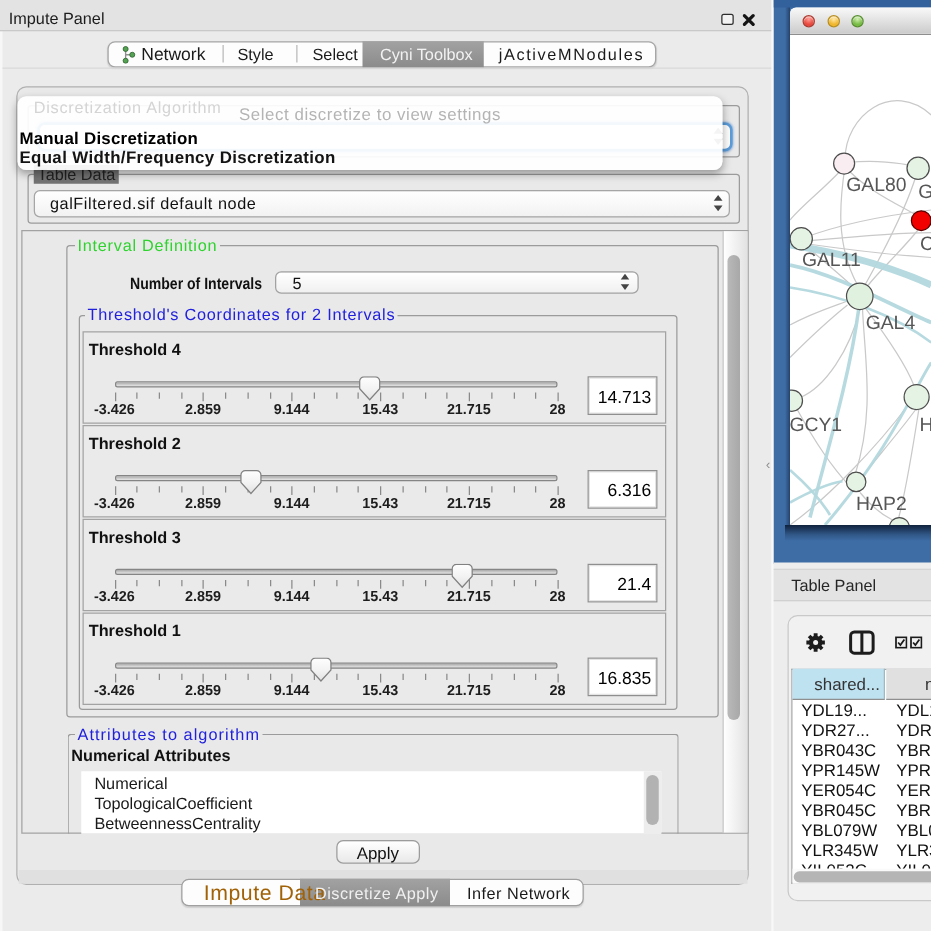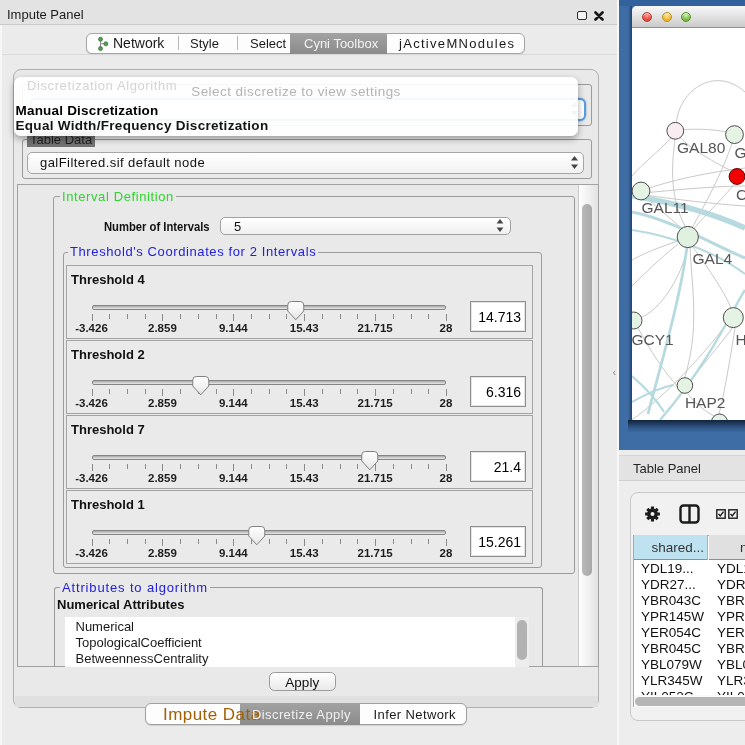--- a/index.html
+++ b/index.html
@@ -140,21 +140,21 @@
         <stop offset="0" stop-color="#fefefe"></stop>
         <stop offset="0.55" stop-color="#f2f2f2"></stop>
         <stop offset="1" stop-color="#e2e2e2"></stop>
       </linearGradient>
     </defs>
 <path d="M4.25 0.5 H13.25 A3.5 3.5 0 0 1 16.75 4 V10 L8.75 18.8 L0.75 10 V4 A3.5 3.5 0 0 1 4.25 0.5 Z" fill="url(#thg1)" stroke="#818181" stroke-width="1"></path>
   </svg>
 <div style="position:absolute;left:470px;top:375.5px;width:56px;height:31.5px;background:#fff;border:1px solid #8f8f8f;box-shadow:inset 0 0 0 1px #e4e4e4;"></div>
 <div style="position:absolute;left:470px;top:384.5px;width:51px;text-align:right;font-size:14px;color:#000;line-height:14px;">6.316</div>
 <div style="position:absolute;left:66px;top:414.5px;width:466.5px;height:74px;border:1px solid #a3a3a3;background:#eaeaea;"></div>
-<div style="position:absolute;left:71px;top:422.5px;font-size:13px;font-weight:700;color:#111;line-height:13px;white-space:nowrap;">Threshold 7</div>
+<div style="position:absolute;left:71px;top:422.5px;font-size:13px;font-weight:700;color:#111;line-height:13px;white-space:nowrap;">Threshold 3</div>
 <div style="position:absolute;left:91.5px;top:454.5px;width:354.5px;height:5px;background:linear-gradient(#a9a9a9,#e8e8e8);border:1px solid #858585;border-radius:2px;"></div>
 <div style="position:absolute;left:91.50px;top:464.0px;width:1px;height:6.5px;background:#8a8a8a;"></div>
 <div style="position:absolute;left:109.22px;top:464.0px;width:1px;height:4.5px;background:#8a8a8a;"></div>
 <div style="position:absolute;left:126.95px;top:464.0px;width:1px;height:4.5px;background:#8a8a8a;"></div>
 <div style="position:absolute;left:144.68px;top:464.0px;width:1px;height:4.5px;background:#8a8a8a;"></div>
 <div style="position:absolute;left:162.40px;top:464.0px;width:1px;height:6.5px;background:#8a8a8a;"></div>
 <div style="position:absolute;left:180.12px;top:464.0px;width:1px;height:4.5px;background:#8a8a8a;"></div>
 <div style="position:absolute;left:197.85px;top:464.0px;width:1px;height:4.5px;background:#8a8a8a;"></div>
 <div style="position:absolute;left:215.57px;top:464.0px;width:1px;height:4.5px;background:#8a8a8a;"></div>
 <div style="position:absolute;left:233.30px;top:464.0px;width:1px;height:6.5px;background:#8a8a8a;"></div>
@@ -222,21 +222,21 @@
 <defs>
       <linearGradient id="thg3" x1="0" y1="0" x2="0" y2="1">
         <stop offset="0" stop-color="#fefefe"></stop>
         <stop offset="0.55" stop-color="#f2f2f2"></stop>
         <stop offset="1" stop-color="#e2e2e2"></stop>
       </linearGradient>
     </defs>
 <path d="M4.25 0.5 H13.25 A3.5 3.5 0 0 1 16.75 4 V10 L8.75 18.8 L0.75 10 V4 A3.5 3.5 0 0 1 4.25 0.5 Z" fill="url(#thg3)" stroke="#818181" stroke-width="1"></path>
   </svg>
 <div style="position:absolute;left:470px;top:525.5px;width:56px;height:31.5px;background:#fff;border:1px solid #8f8f8f;box-shadow:inset 0 0 0 1px #e4e4e4;"></div>
-<div style="position:absolute;left:470px;top:534.5px;width:51px;text-align:right;font-size:14px;color:#000;line-height:14px;">15.261</div>
+<div style="position:absolute;left:470px;top:534.5px;width:51px;text-align:right;font-size:14px;color:#000;line-height:14px;">16.835</div>
 <div style="position:absolute;left:54px;top:587px;width:489px;height:79.5px;border:1px solid #9b9b9b;border-top-left-radius:3px;border-top-right-radius:3px;border-bottom:none;"></div>
 <div style="position:absolute;left:60px;top:581px;font-size:13px;font-weight:400;color:#2121dd;line-height:13px;white-space:nowrap;letter-spacing:0.85px;"><span style="background:#e9e9e9;padding:0 2px;">Attributes to algorithm</span></div>
 <div style="position:absolute;left:57px;top:598px;font-size:13px;font-weight:700;color:#111;line-height:13px;white-space:nowrap;">Numerical Attributes</div>
 <div style="position:absolute;left:64.5px;top:617px;width:464.5px;height:49.5px;background:#fff;overflow:hidden;"></div>
 <div style="position:absolute;left:75.5px;top:619.5px;font-size:13px;font-weight:400;color:#1a1a1a;line-height:13px;white-space:nowrap;">Numerical</div>
 <div style="position:absolute;left:75.5px;top:635.5px;font-size:13px;font-weight:400;color:#1a1a1a;line-height:13px;white-space:nowrap;">TopologicalCoefficient</div>
 <div style="position:absolute;left:75.5px;top:651.5px;font-size:13px;font-weight:400;color:#1a1a1a;line-height:13px;white-space:nowrap;">BetweennessCentrality</div>
 <div style="position:absolute;left:514.5px;top:617px;width:14.5px;height:49.5px;background:#ededed;"></div>
 <div style="position:absolute;left:516.5px;top:620px;width:10px;height:39.5px;background:#b2b2b2;border-radius:5px;"></div>
 <div style="position:absolute;left:269px;top:671.5px;width:66.5px;height:19.5px;background:linear-gradient(#ffffff,#e9e9e9);border:1px solid #9c9c9c;border-radius:5.5px;text-align:center;font-size:13.5px;font-weight:500;color:#111;line-height:19px;">Apply</div>

